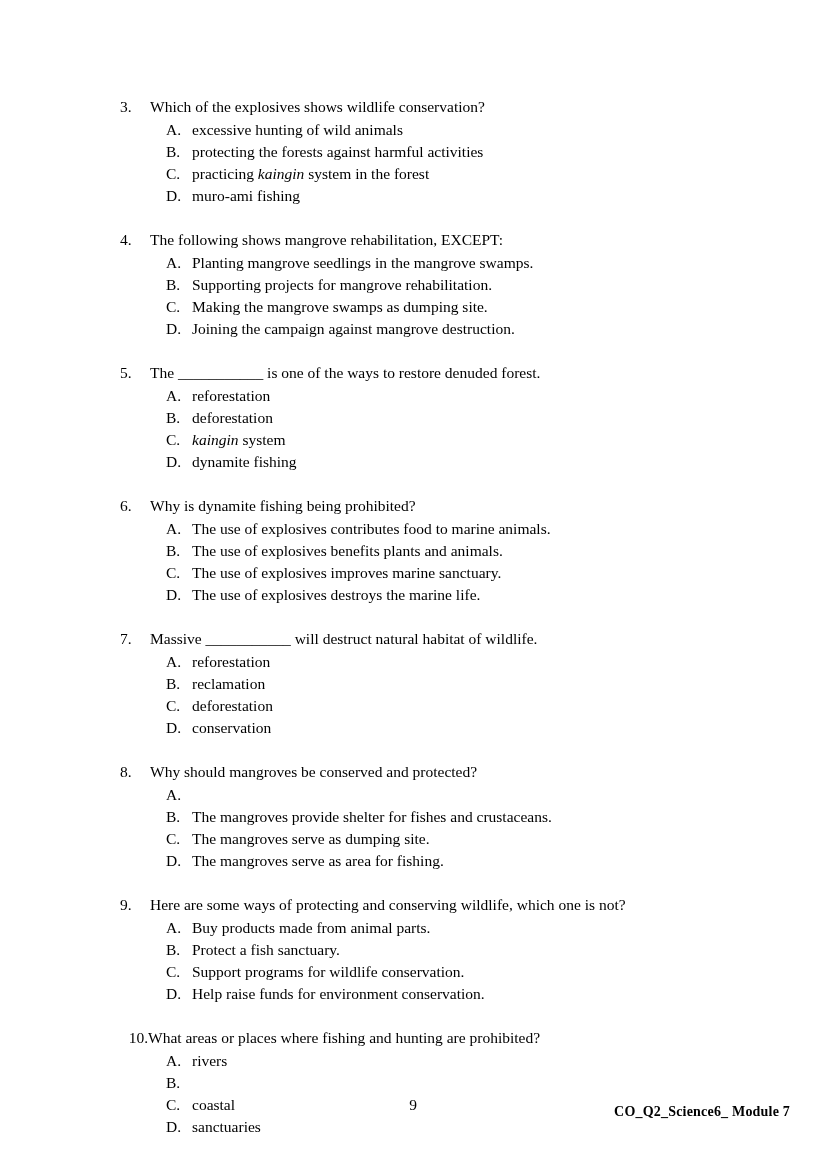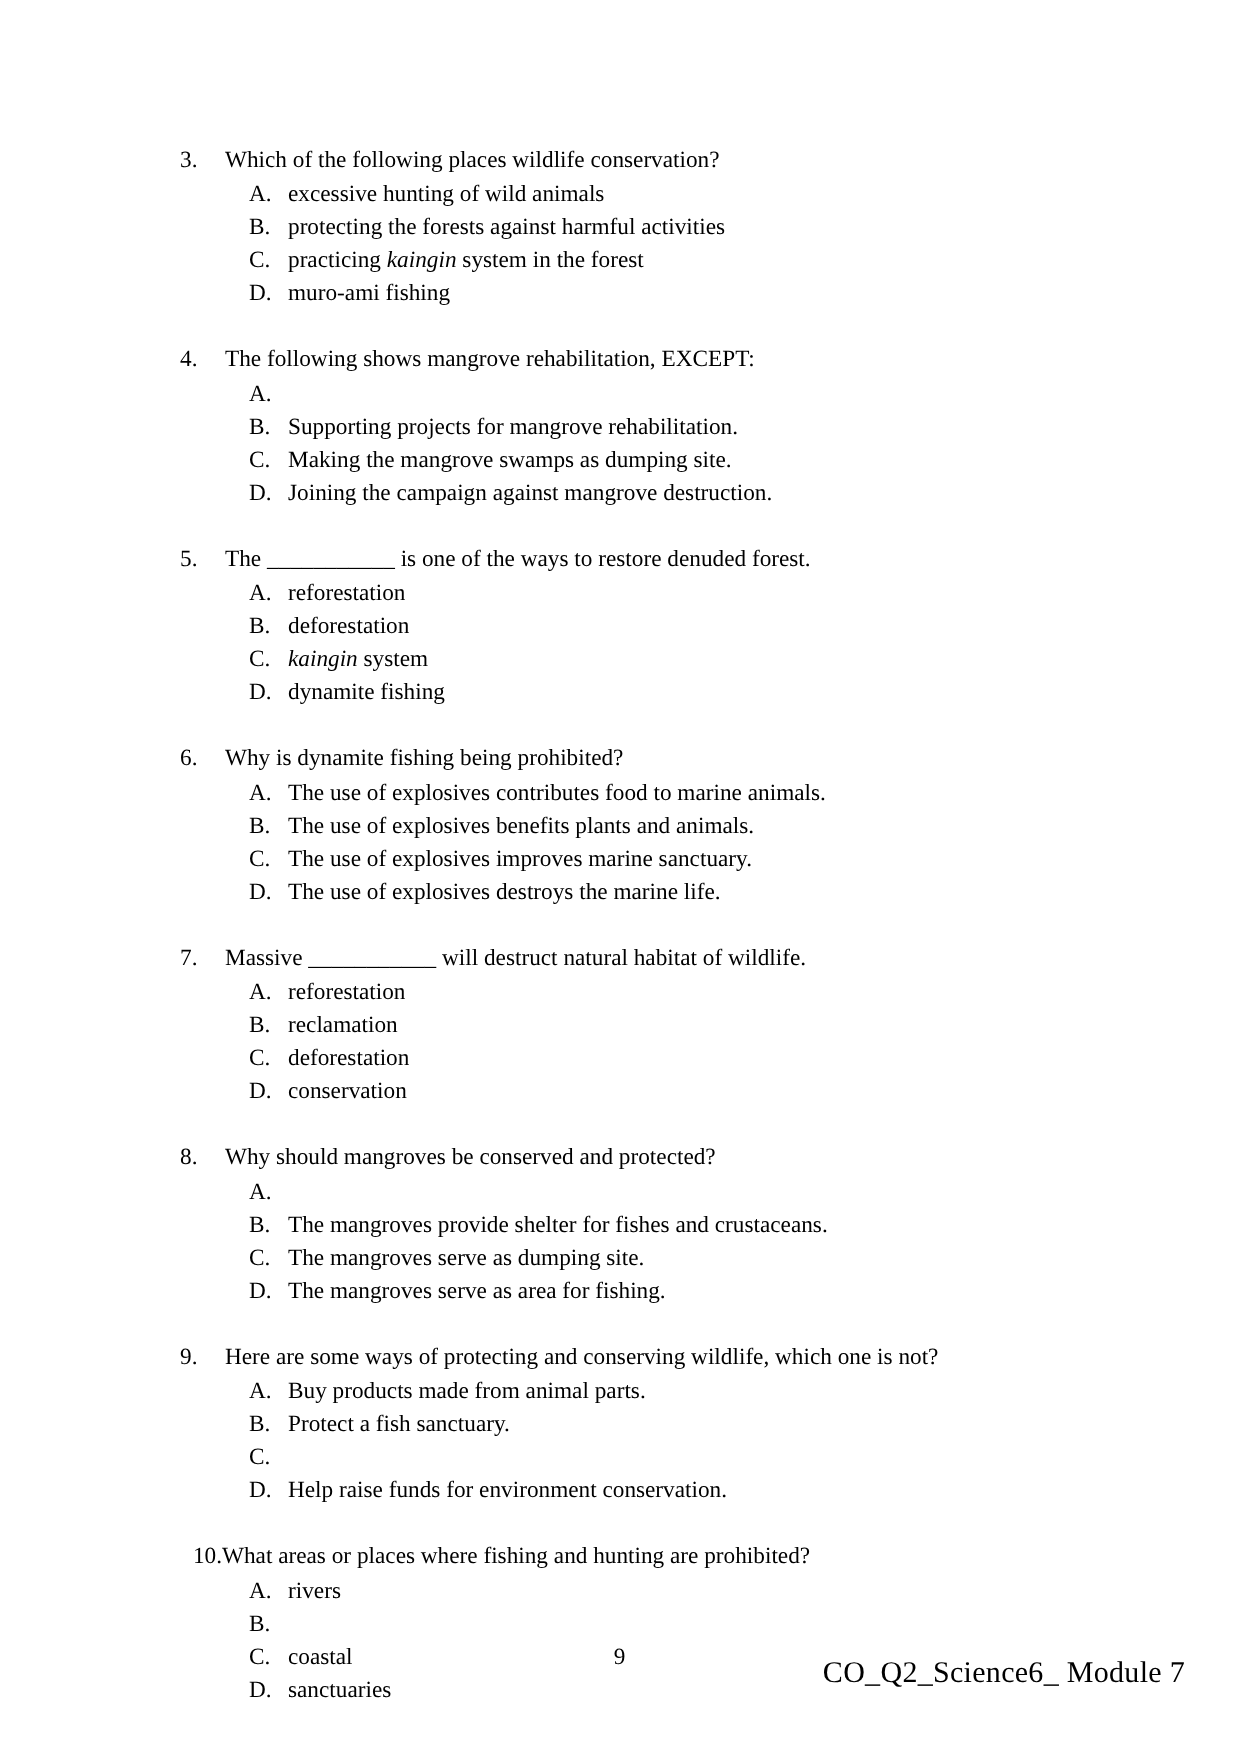--- a/index.html
+++ b/index.html
@@ -75,22 +75,22 @@
     left: 0;
     right: 0;
     top: 1096px;
     text-align: center;
     font-size: 15.5px;
   }
   .footer-right {
     position: absolute;
     right: 36px;
     top: 1104px;
-    font-size: 20px;
-    font-weight: normal;
+    font-size: 14px;
+    font-weight: bold;
     letter-spacing: 0.2px;
   }
   .watermark {
     position: absolute;
     left: 0;
     right: 0;
     top: 1192px;
     text-align: center;
     font-size: 13.5px;
     font-family: "Liberation Sans", sans-serif;
@@ -99,21 +99,21 @@
   }
 </style>
 </head>
 <body>
 
 <div class="page">
   <div class="content">
       <div class="q-block">
         <div class="q-line">
           <span class="q-num">3.</span>
-          <span class="q-text">Which of the following places wildlife conservation?</span>
+          <span class="q-text">Which of the explosives shows wildlife conservation?</span>
         </div>
         <div class="choices">
           <div class="choice-line">
             <span class="c-letter">A.</span>
             <span class="c-text">excessive hunting of wild animals</span>
           </div>
           <div class="choice-line">
             <span class="c-letter">B.</span>
             <span class="c-text">protecting the forests against harmful activities</span>
           </div>
@@ -128,20 +128,21 @@
         </div>
       </div>
       <div class="q-block">
         <div class="q-line">
           <span class="q-num">4.</span>
           <span class="q-text">The following shows mangrove rehabilitation, EXCEPT:</span>
         </div>
         <div class="choices">
           <div class="choice-line">
             <span class="c-letter">A.</span>
+            <span class="c-text">Planting mangrove seedlings in the mangrove swamps.</span>
           </div>
           <div class="choice-line">
             <span class="c-letter">B.</span>
             <span class="c-text">Supporting projects for mangrove rehabilitation.</span>
           </div>
           <div class="choice-line">
             <span class="c-letter">C.</span>
             <span class="c-text">Making the mangrove swamps as dumping site.</span>
           </div>
           <div class="choice-line">
@@ -254,20 +255,21 @@
           <div class="choice-line">
             <span class="c-letter">A.</span>
             <span class="c-text">Buy products made from animal parts.</span>
           </div>
           <div class="choice-line">
             <span class="c-letter">B.</span>
             <span class="c-text">Protect a fish sanctuary.</span>
           </div>
           <div class="choice-line">
             <span class="c-letter">C.</span>
+            <span class="c-text">Support programs  for wildlife conservation.</span>
           </div>
           <div class="choice-line">
             <span class="c-letter">D.</span>
             <span class="c-text">Help raise funds for environment conservation.</span>
           </div>
         </div>
       </div>
       <div class="q-block">
         <div class="q-line">
           <span class="q-num wide">10.</span>

